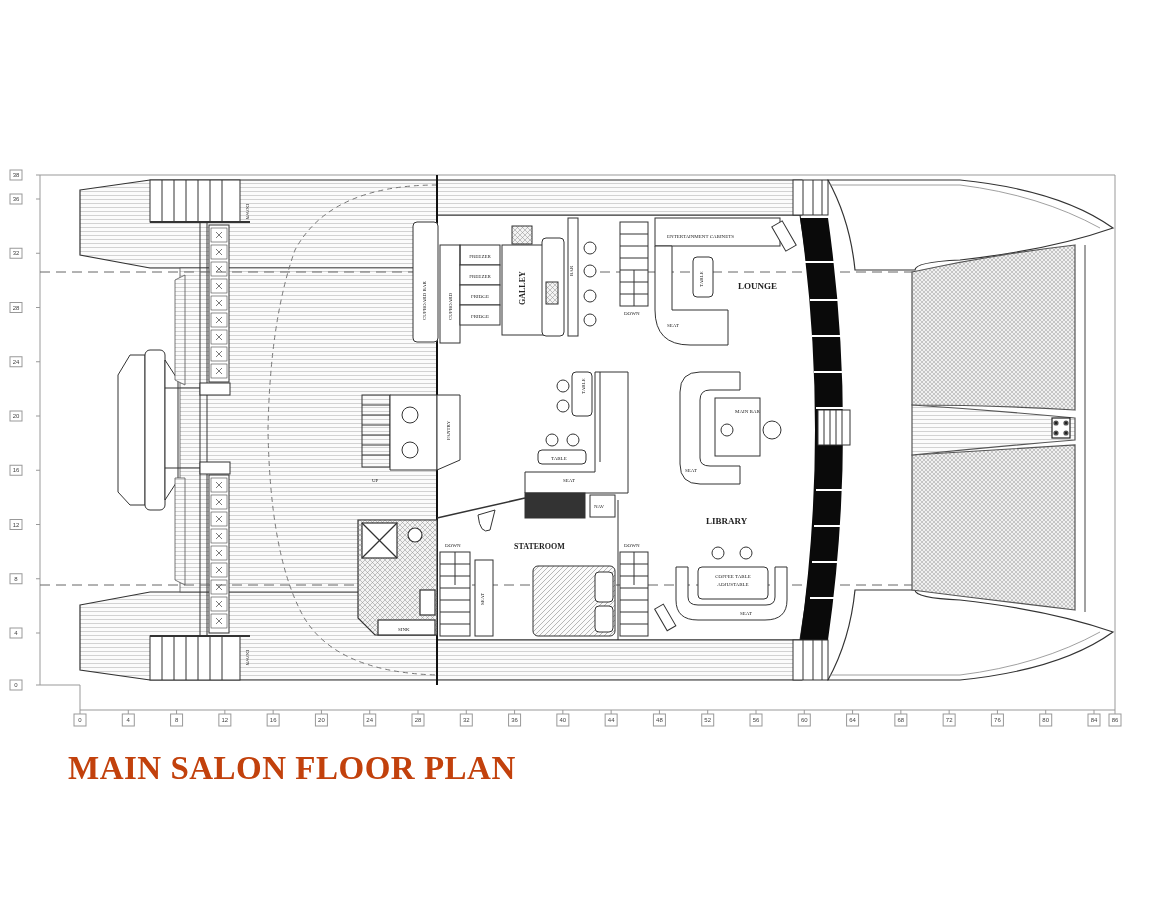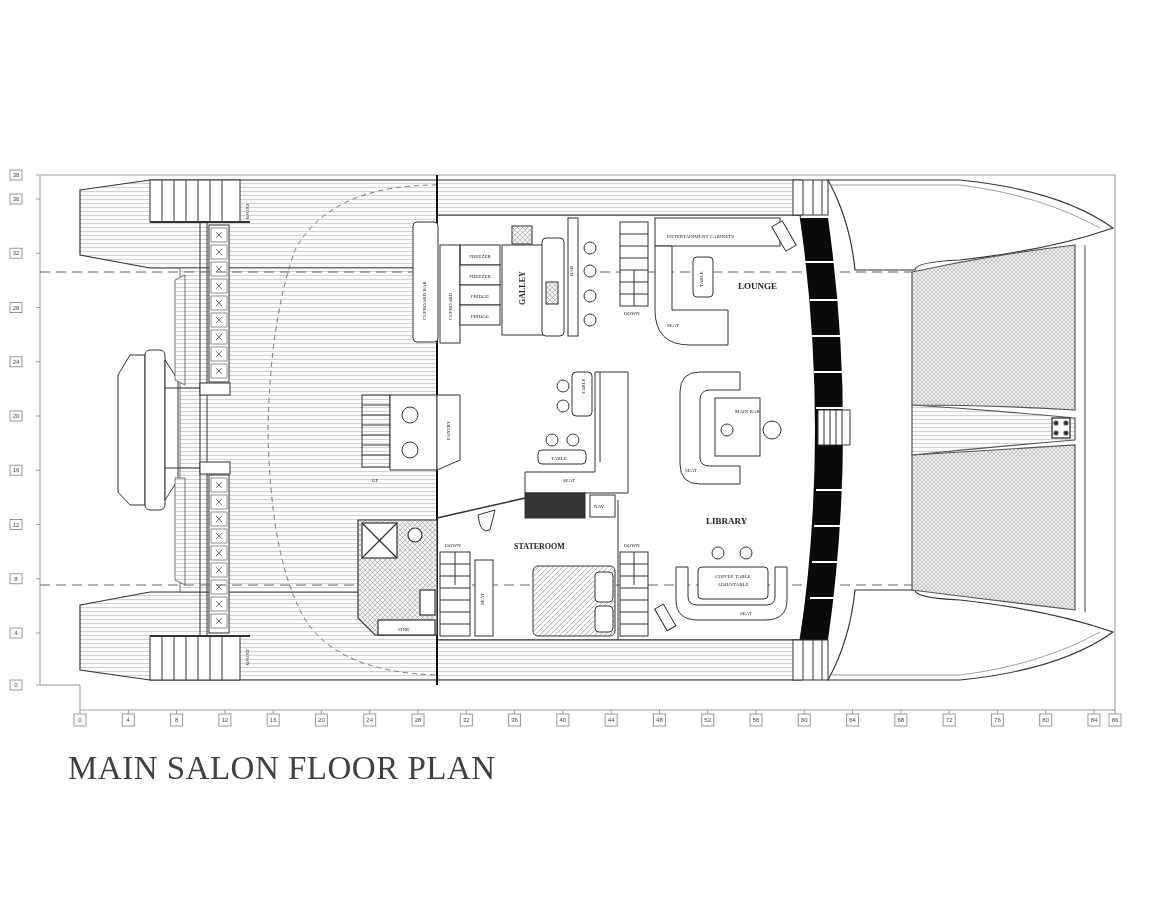--- a/index.html
+++ b/index.html
@@ -1,18 +1,18 @@
 <!DOCTYPE html>
 <html><head>
 <meta charset="utf-8">
 <style>
   html, body { margin:0; padding:0; background:#ffffff; }
   body { width:1162px; height:900px; position:relative; overflow:hidden; font-family:"Liberation Serif", serif; }
   #plan { position:absolute; left:0; top:0; width:1162px; height:900px; }
-  .title { position:absolute; left:68px; top:750px; font-family:"Liberation Serif", "DejaVu Serif", serif; font-size:33px; color:#404040; letter-spacing:0.5px; white-space:nowrap; }
+  .title { position:absolute; left:68px; top:750px; font-family:"Liberation Serif", "DejaVu Serif", serif; font-size:33px; color:#c2410c; letter-spacing:0.5px; white-space:nowrap;font-weight:bold; }
   .lbl { font-family:"Liberation Serif", serif; fill:#222; }
   .tick-text { font-family:"Liberation Sans", sans-serif; font-size:6px; fill:#444; }
 </style>
 </head>
 <body>
 
 <svg id="plan" viewBox="0 0 1162 900" xmlns="http://www.w3.org/2000/svg">
   <defs>
     <pattern id="deck" patternUnits="userSpaceOnUse" width="20" height="4">
       <rect width="20" height="4" fill="#fbfbfb"></rect>

